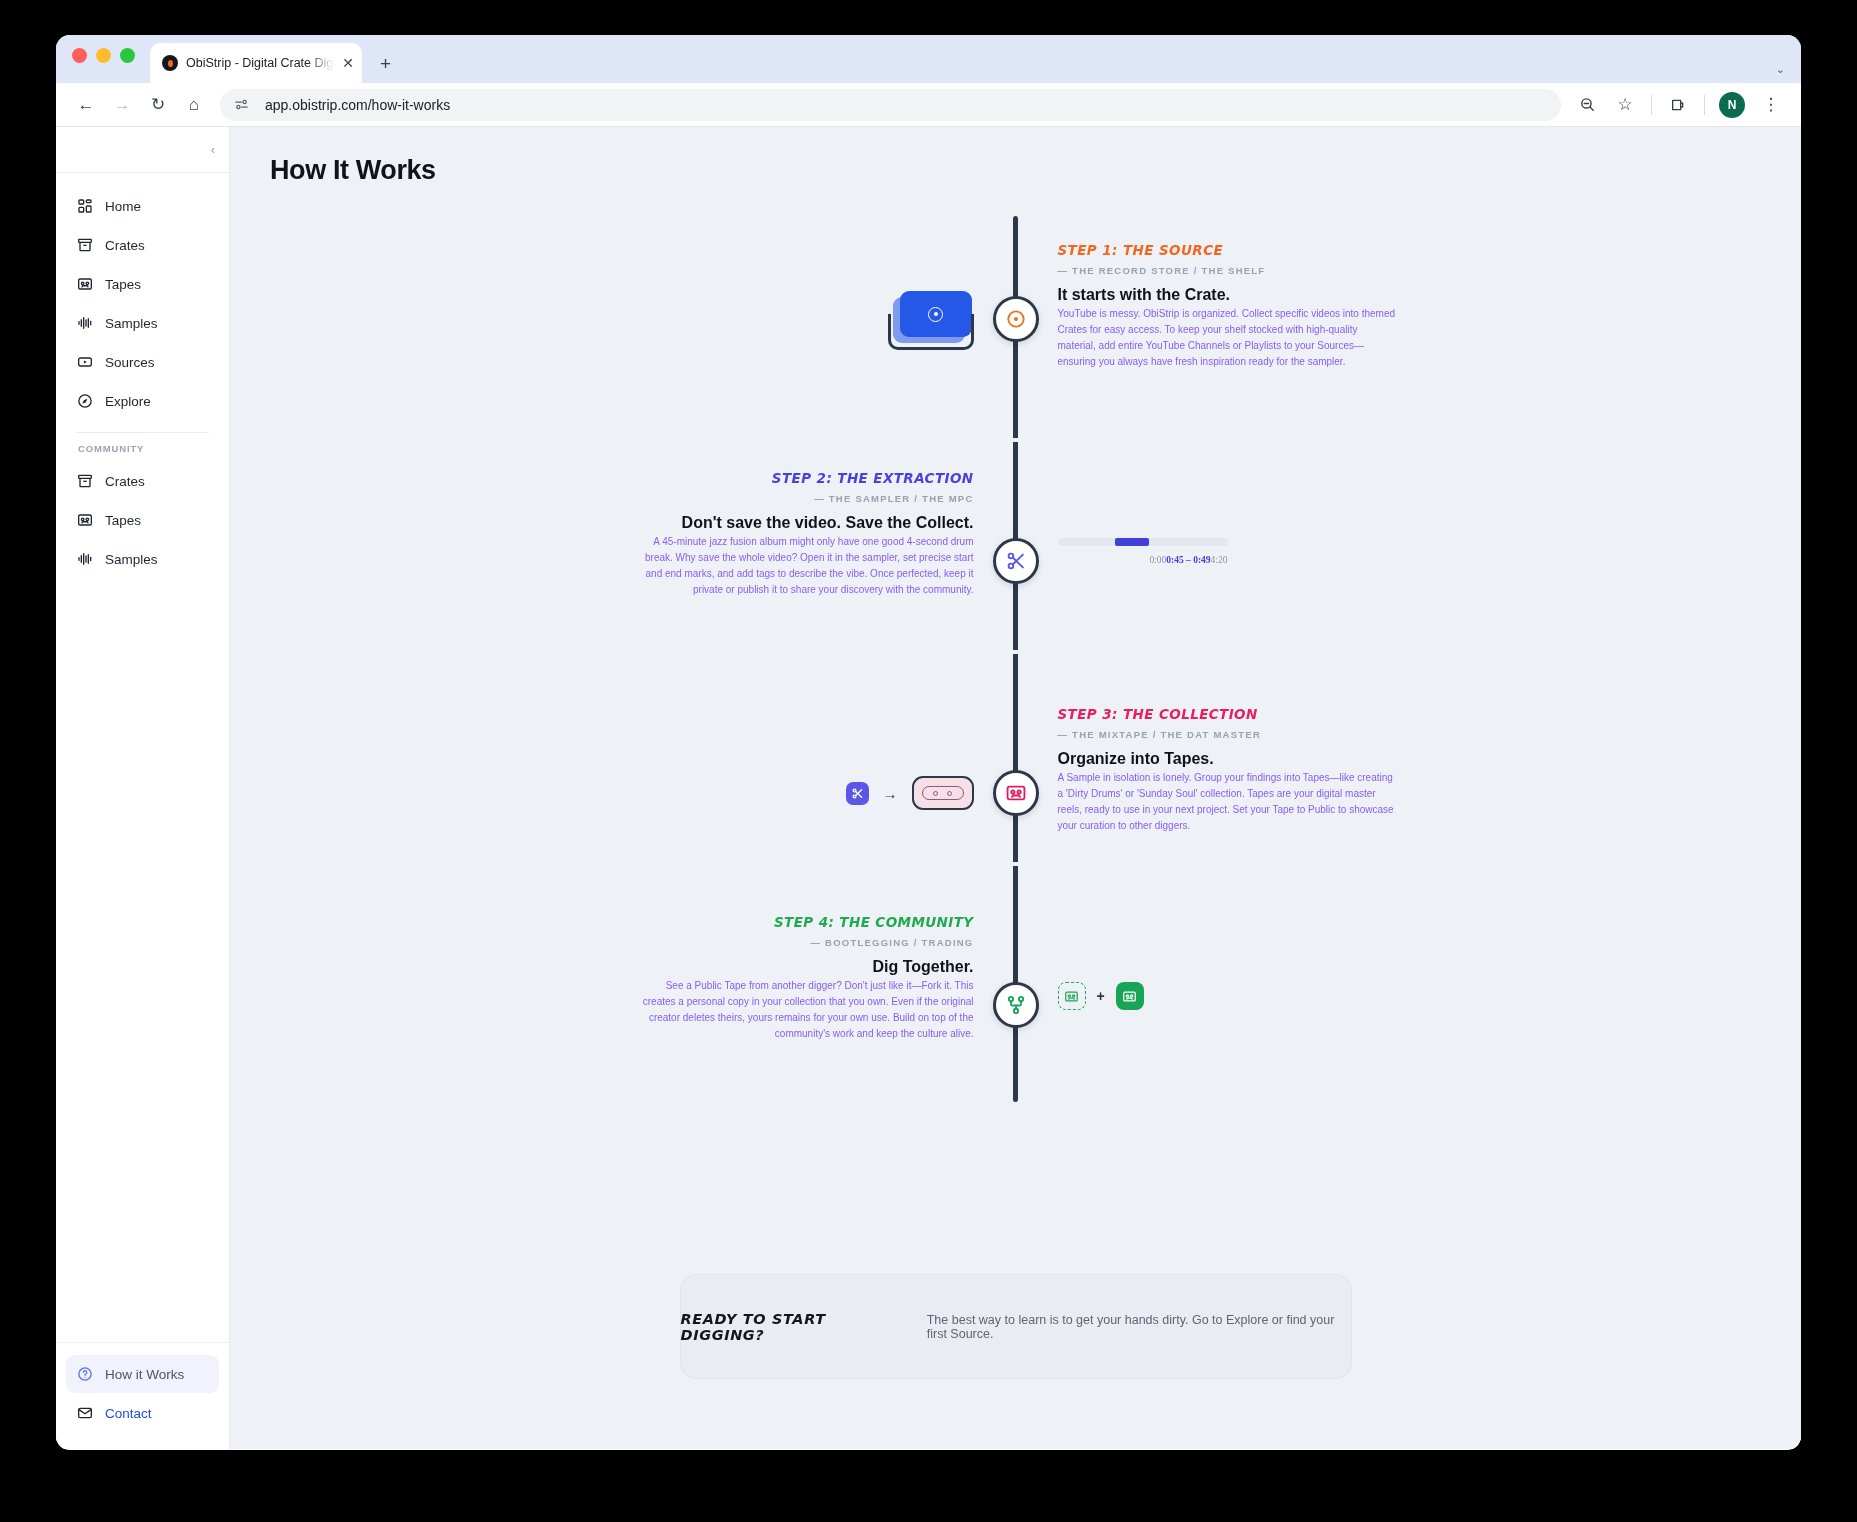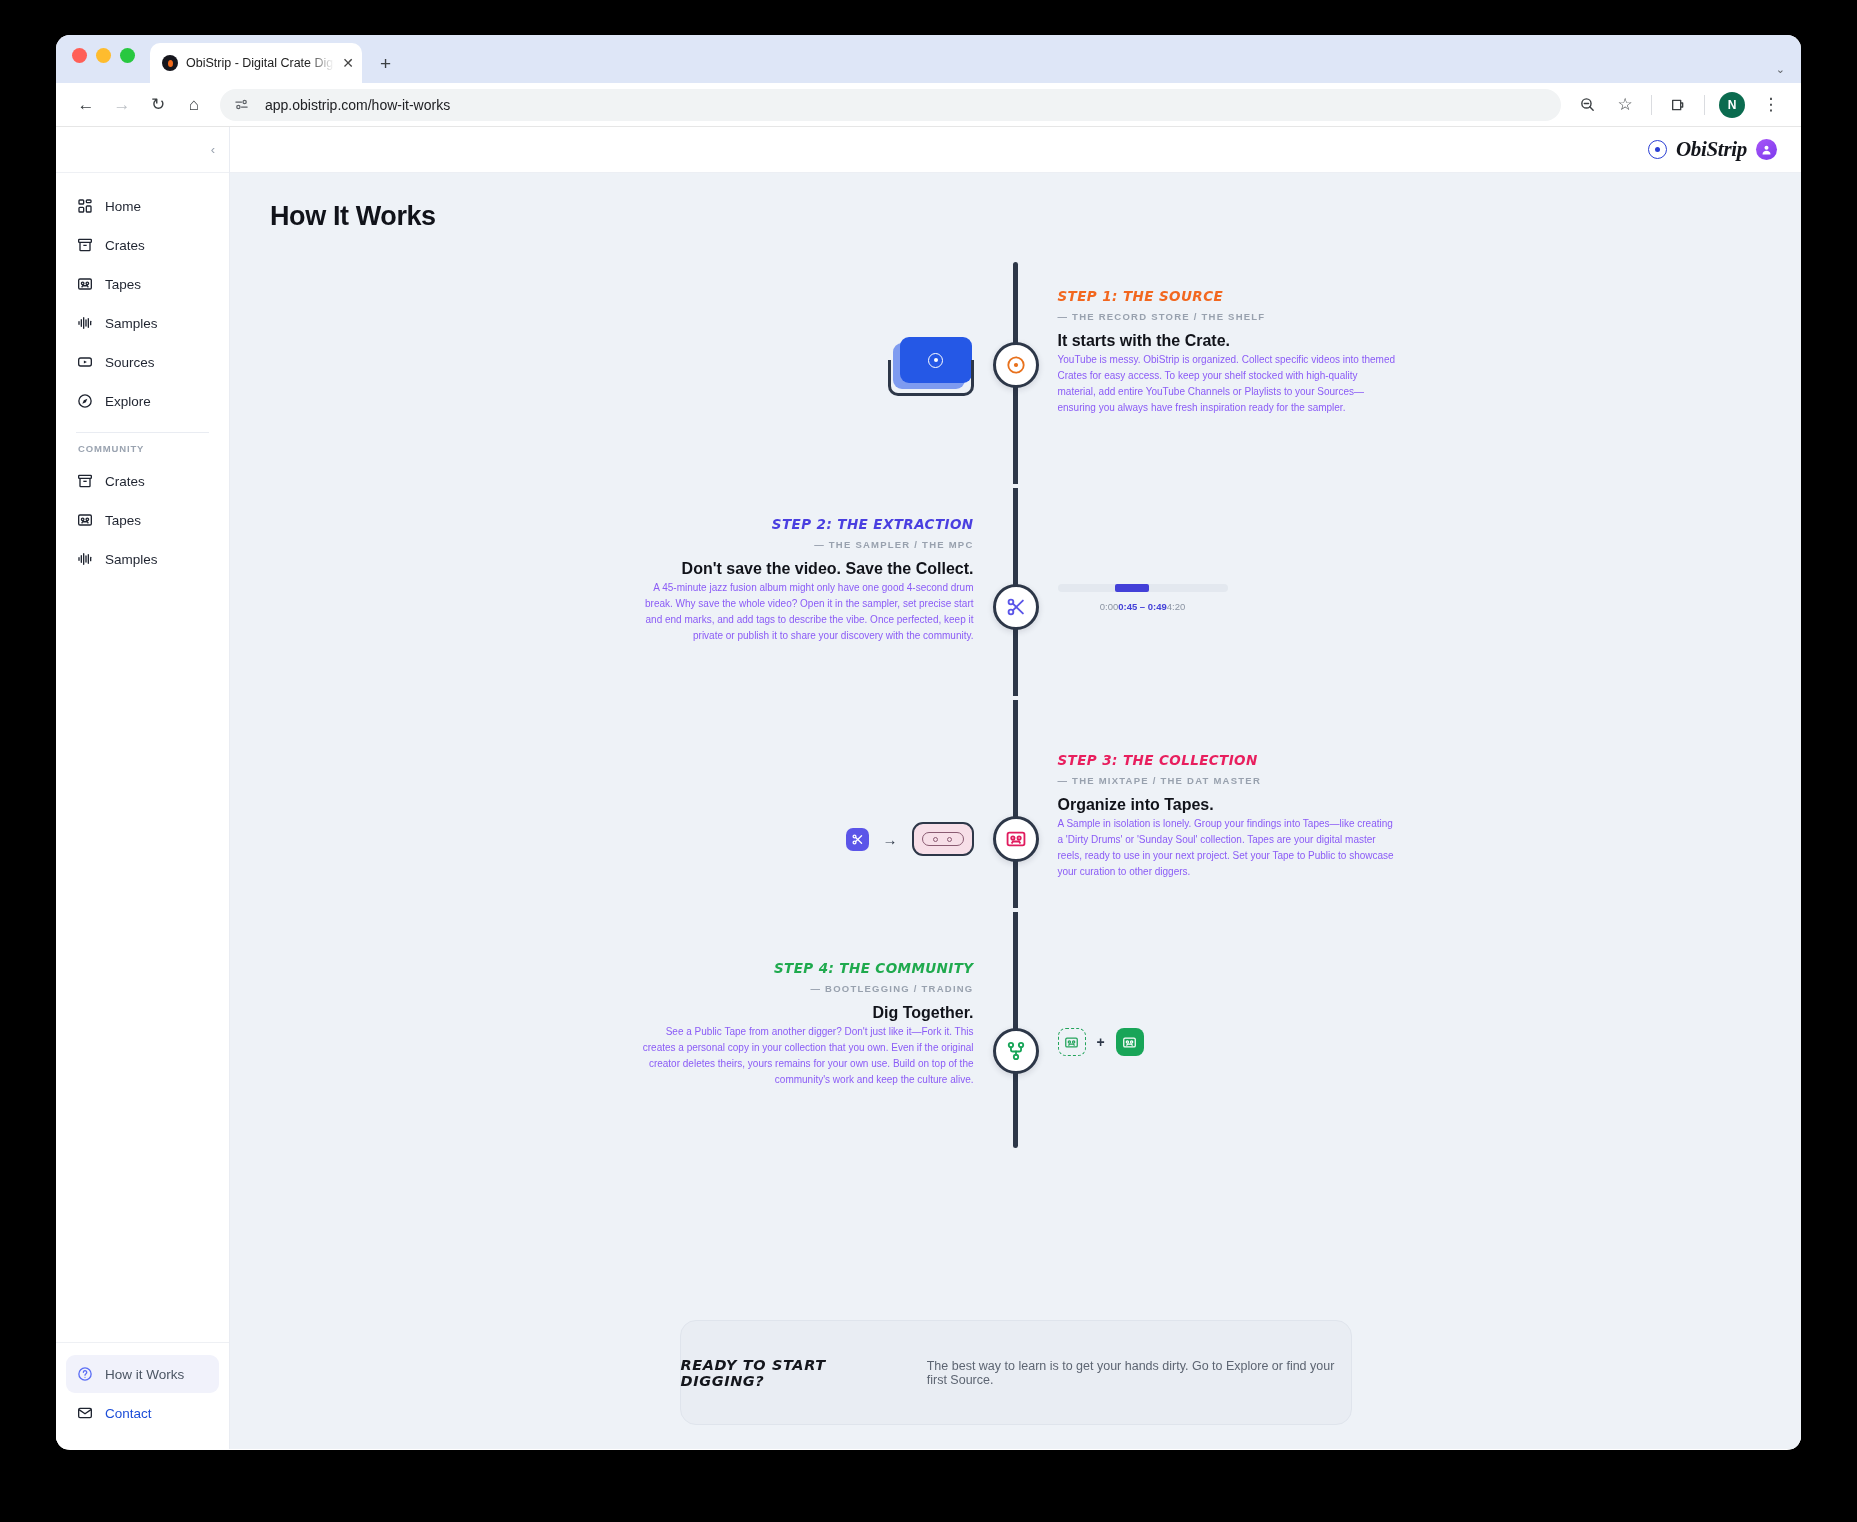--- a/index.html
+++ b/index.html
@@ -175,21 +175,21 @@
     position:absolute;left:12px;top:3px;width:72px;height:46px;border-radius:9px;background:#2558e6;
     display:flex;align-items:center;justify-content:center;
   }
   .crate-card-front .ring{width:15px;height:15px;border-radius:50%;border:1.8px solid #fff;display:flex;align-items:center;justify-content:center;}
   .crate-card-front .ring i{width:4px;height:4px;background:#fff;border-radius:50%;display:block;}
 
   
   .wave-wrap{width:170px;}
   .wave-track{height:8px;border-radius:4px;background:#e3e8ef;position:relative;overflow:hidden;}
   .wave-sel{position:absolute;left:34%;top:0;height:8px;width:20%;background:#4340d8;border-radius:2px;}
-  .wave-times{display:flex;justify-content:center;margin-top:9px;font-family:Liberation Sans, sans-serif;font-size:9.5px;color:#8b94a3;}
+  .wave-times{display:flex;justify-content:flex-end;margin-top:9px;font-family:Liberation Serif, serif;font-size:9.5px;color:#8b94a3;}
   .wave-times .sel{color:#4340d8;font-weight:bold;}
 
   
   .s3{display:flex;align-items:center;gap:14px;}
   .chip-sq{
     width:23px;height:23px;border-radius:7px;background:#5b55e8;
     display:flex;align-items:center;justify-content:center;
   }
   .chip-sq svg{width:13px;height:13px;stroke:#fff;}
   .arrow-r{color:#2d3748;font-size:15px;}
@@ -420,34 +420,20 @@
                 <path d="M3 7l9 6.2L21 7"></path>
               </svg>
           </span>
           <span>Contact</span>
         </div>
       </div>
     </div>
 
     <div id="main">
 
-      <div class="topbar">
-        <div class="brand">
-          <span class="brand-mark">
-              <i></i>
-            </span>
-          <span class="brand-name">ObiStrip</span>
-        </div>
-        <span class="user-av">
-          <svg viewBox="0 0 24 24" fill="#fff">
-              <circle cx="12" cy="8.6" r="3.7"></circle>
-              <path d="M4.6 21c0-4.1 3.3-6.6 7.4-6.6s7.4 2.5 7.4 6.6z"></path>
-            </svg>
-        </span>
-      </div>
 
       <div class="content">
         <div class="page-title">How It Works</div>
 
         <div class="timeline">
           <div class="spine"></div>
           <div class="spine-gap" style="top:222px"></div>
           <div class="spine-gap" style="top:434px"></div>
           <div class="spine-gap" style="top:646px"></div>
 

